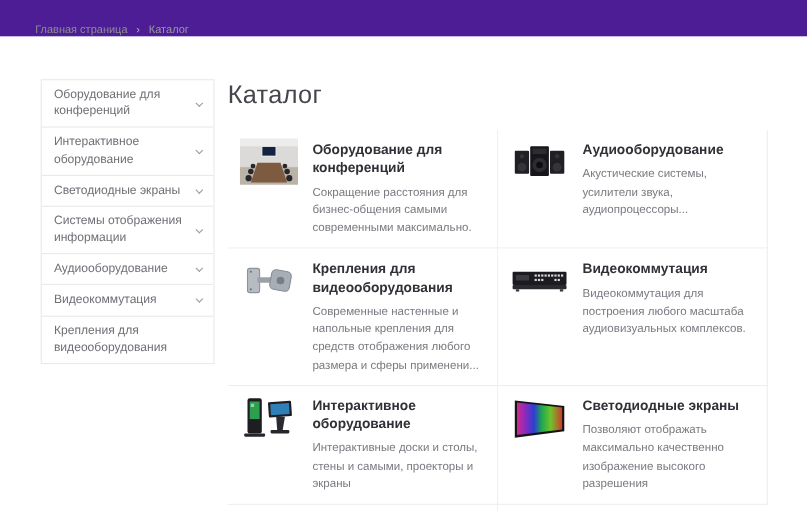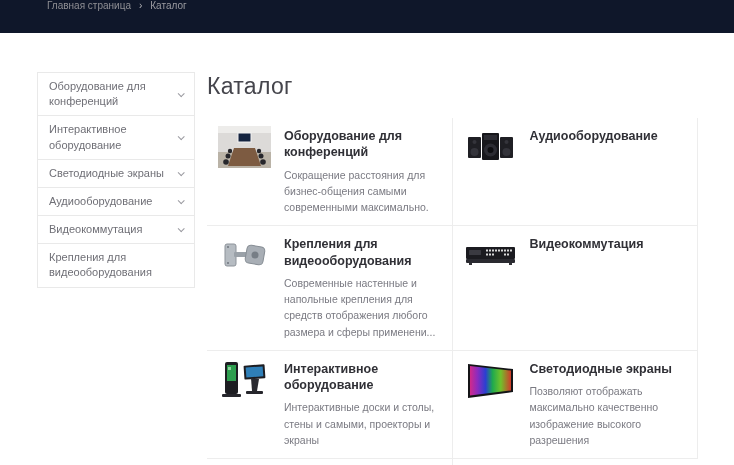--- a/index.html
+++ b/index.html
@@ -3,21 +3,21 @@
 <meta charset="utf-8">
 <style>
   * { margin:0; padding:0; box-sizing:border-box; }
   body {
     width:734px; height:465px; overflow:hidden;
     background:#ffffff;
     font-family:"Liberation Sans", sans-serif;
     -webkit-font-smoothing:antialiased;
   }
   
-  .topbar { height:33px; background:#0f172a; display:flex; align-items:flex-start; padding:0 47px; }
+  .topbar { height:33px; background:#4c1d95; display:flex; align-items:flex-end; padding:0 32px; }
   .breadcrumb { display:flex; align-items:center; gap:8px; font-size:10px; color:#8f8f94; }
   .crumb-link { color:#8f8f94; cursor:pointer; }
   .crumb-sep { font-size:10px; color:#b3b4b8; line-height:1; }
   .crumb-current { color:#9a9aa0; }
 
   
   .content { display:flex; padding:39px 36px 0 37px; }
 
   
   .sidebar { width:158px; flex-shrink:0; border:1px solid #e9e9e9; align-self:flex-start; background:#fff; }
@@ -70,20 +70,24 @@
     <div class="side-item">
       <span class="side-label">Оборудование для конференций</span>
       <span class="chevron"></span>
     </div>
     <div class="side-item">
       <span class="side-label">Интерактивное оборудование</span>
       <span class="chevron"></span>
     </div>
     <div class="side-item">
       <span class="side-label">Светодиодные экраны</span>
+      <span class="chevron"></span>
+    </div>
+    <div class="side-item">
+      <span class="side-label">Системы отображения информации</span>
       <span class="chevron"></span>
     </div>
     <div class="side-item">
       <span class="side-label">Аудиооборудование</span>
       <span class="chevron"></span>
     </div>
     <div class="side-item">
       <span class="side-label">Видеокоммутация</span>
       <span class="chevron"></span>
     </div>
@@ -126,20 +130,21 @@
           <rect x="18" y="7" width="17" height="27" rx="1" fill="#17171b"></rect>
           <rect x="20" y="9" width="13" height="5" fill="#2c2c33"></rect>
           <circle cx="26.5" cy="24" r="6.5" fill="#2c2c33"></circle>
             <circle cx="26.5" cy="24" r="3" fill="#0d0d10"></circle>
           <rect x="36" y="11" width="13" height="21" rx="1" fill="#1f1f24"></rect>
           <circle cx="42.5" cy="26" r="4" fill="#34343b"></circle>
             <circle cx="42.5" cy="16" r="2" fill="#34343b"></circle>
         </svg>
         <div class="card-text">
           <div class="card-title">Аудиооборудование</div>
+          <div class="card-desc">Акустические системы, усилители звука, аудиопроцессоры...</div>
         </div>
       </div>
 
       <div class="cell">
         <svg class="thumb" viewBox="0 0 53 42">
           <rect width="53" height="42" fill="#ffffff"></rect>
           <rect x="7" y="10" width="11" height="22" rx="2" fill="#b6bcc2" stroke="#8d939a" stroke-width="1"></rect>
           <circle cx="10" cy="13" r="1" fill="#6f767e"></circle>
             <circle cx="10" cy="29" r="1" fill="#6f767e"></circle>
           <rect x="16" y="18" width="13" height="5" rx="1" fill="#9aa1a8"></rect>
@@ -172,20 +177,21 @@
               <rect x="28" y="19.5" width="2" height="2"></rect>
               <rect x="40" y="19.5" width="2" height="2"></rect>
               <rect x="43" y="19.5" width="2" height="2"></rect>
           </g>
           <rect x="2" y="25" width="49" height="4" rx="1" fill="#2a2a30"></rect>
           <rect x="5" y="29" width="3" height="2" fill="#333338"></rect>
             <rect x="45" y="29" width="3" height="2" fill="#333338"></rect>
         </svg>
         <div class="card-text">
           <div class="card-title">Видеокоммутация</div>
+          <div class="card-desc">Видеокоммутация для построения любого масштаба аудиовизуальных комплексов.</div>
         </div>
       </div>
 
       <div class="cell">
         <svg class="thumb" viewBox="0 0 53 42">
           <rect width="53" height="42" fill="#ffffff"></rect>
           <rect x="7" y="3" width="13" height="32" rx="2" fill="#1d1d22"></rect>
           <rect x="9" y="6" width="9" height="16" fill="#2e9e4f"></rect>
           <rect x="10" y="8" width="3" height="3" fill="#8fd19e"></rect>
           <rect x="4" y="35" width="19" height="3" rx="1" fill="#26262c"></rect>

